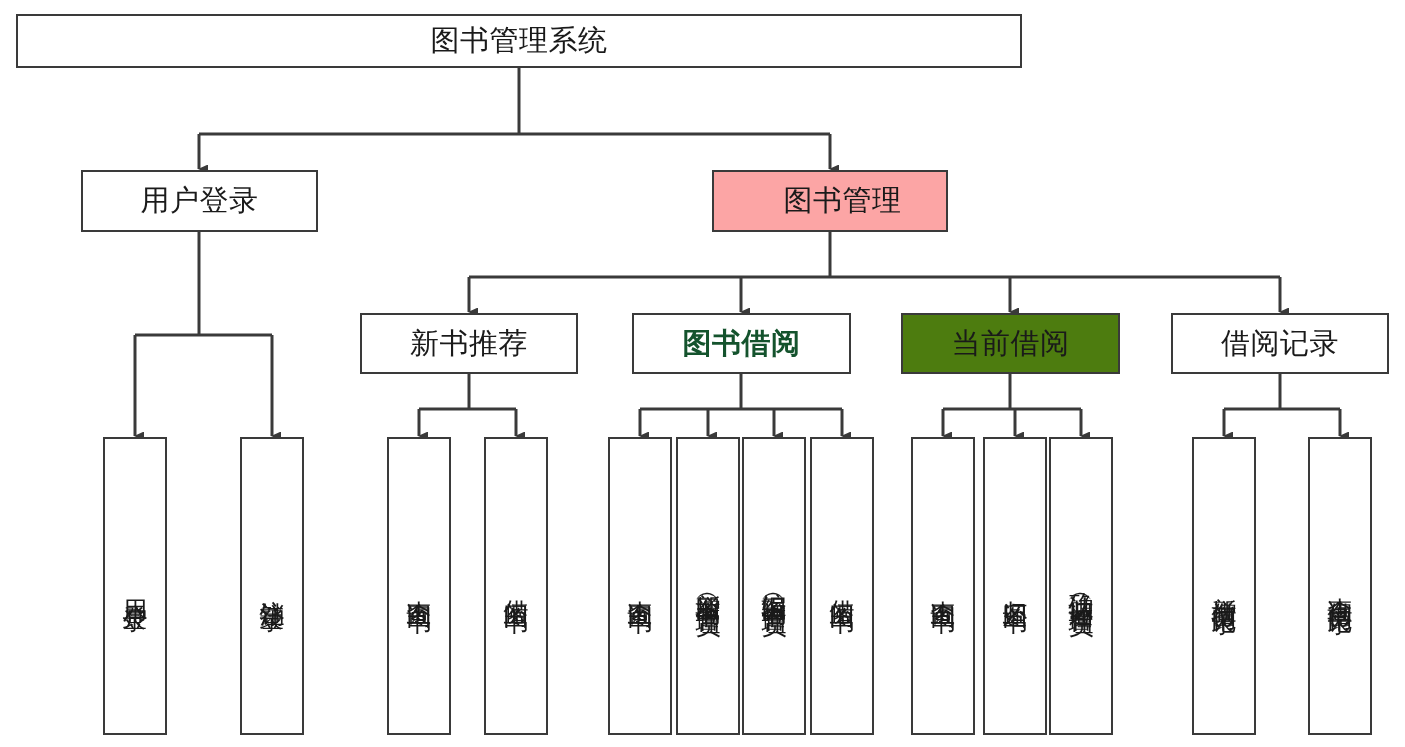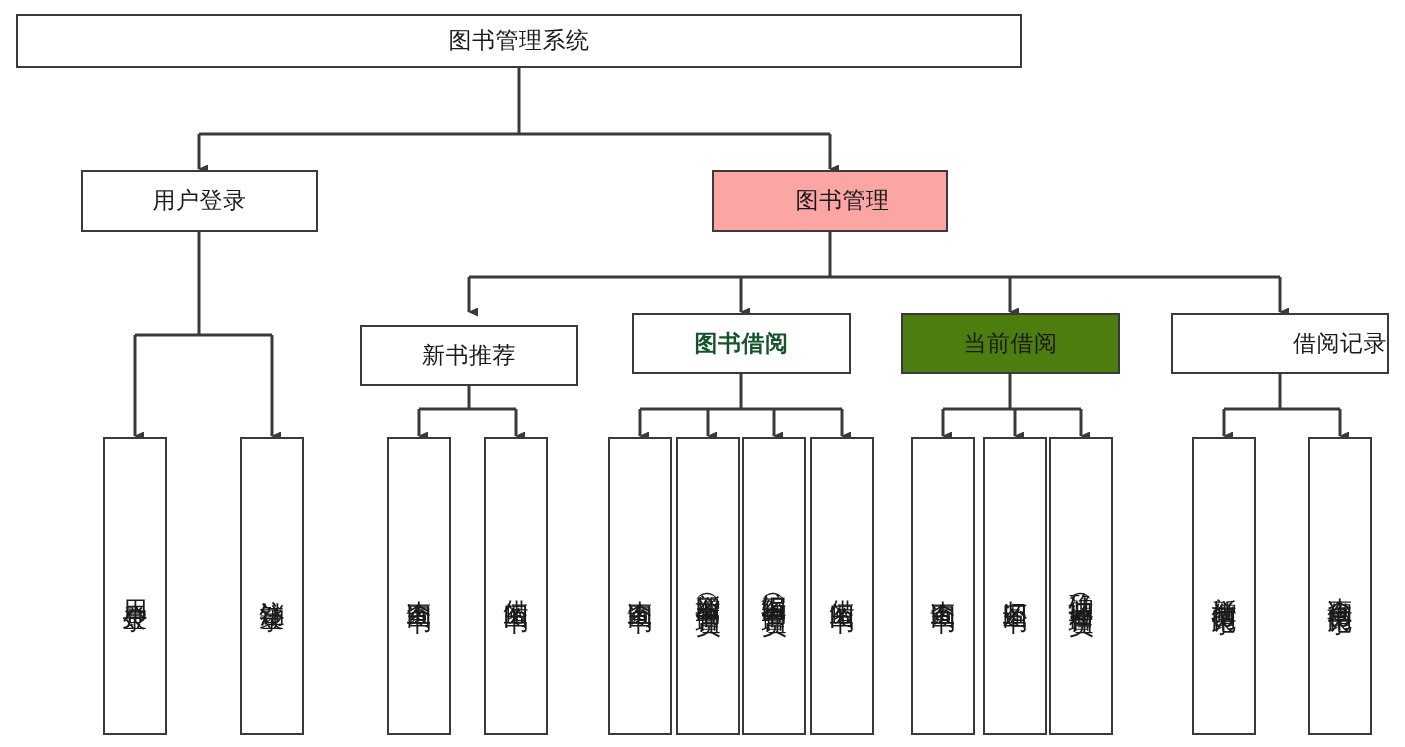--- a/index.html
+++ b/index.html
@@ -37,21 +37,21 @@
     justify-content: center;
     overflow: hidden;
   }
   .node .label {
     color: #1a1a1a;
     text-align: center;
     line-height: 1.02;
     white-space: pre;
   }
   .node.horizontal .label {
-    font-size: 23px;
+    font-size: 29px;
     letter-spacing: 0.5px;
   }
   .node.vertical {
     align-items: center;
     justify-content: center;
   }
   .node.vertical .label {
     writing-mode: vertical-rl;
     text-orientation: upright;
     font-size: 25px;
@@ -119,30 +119,30 @@
   <div id="nodes-layer">
       <div class="node horizontal" style="left: 16px; top: 14px; width: 1006px; height: 54px; border-color: rgb(58, 58, 58); background: rgb(255, 255, 255);">
         <span class="label" style="color: rgb(26, 26, 26);">图书管理系统</span>
       </div>
       <div class="node horizontal" style="left: 81px; top: 170px; width: 237px; height: 62px; border-color: rgb(58, 58, 58); background: rgb(255, 255, 255);">
         <span class="label" style="color: rgb(26, 26, 26);">用户登录</span>
       </div>
       <div class="node horizontal" style="left: 712px; top: 170px; width: 236px; height: 62px; border-color: rgb(58, 58, 58); background: #fca5a5; padding-left: 25px;">
         <span class="label" style="color: rgb(26, 26, 26);">图书管理</span>
       </div>
-      <div class="node horizontal" style="left: 360px; top: 313px; width: 218px; height: 61px; border-color: rgb(58, 58, 58); background: rgb(255, 255, 255); margin-top: 12px;">
+      <div class="node horizontal" style="left: 360px; top: 313px; width: 218px; height: 61px; border-color: rgb(58, 58, 58); background: rgb(255, 255, 255);">
         <span class="label" style="color: rgb(26, 26, 26);">新书推荐</span>
       </div>
       <div class="node horizontal" style="left: 632px; top: 313px; width: 219px; height: 61px; border-color: rgb(58, 58, 58); background: rgb(255, 255, 255);">
         <span class="label" style="color: #14532d; font-weight: bold;">图书借阅</span>
       </div>
       <div class="node horizontal" style="left: 901px; top: 313px; width: 219px; height: 61px; border-color: rgb(58, 58, 58); background: #4d7c0f;">
         <span class="label" style="color: rgb(26, 26, 26);">当前借阅</span>
       </div>
-      <div class="node horizontal" style="left: 1171px; top: 313px; width: 218px; height: 61px; border-color: rgb(58, 58, 58); background: rgb(255, 255, 255); justify-content: flex-end;">
+      <div class="node horizontal" style="left: 1171px; top: 313px; width: 218px; height: 61px; border-color: rgb(58, 58, 58); background: rgb(255, 255, 255);">
         <span class="label" style="color: rgb(26, 26, 26);">借阅记录</span>
       </div>
       <div class="node vertical" style="left: 103px; top: 437px; width: 64px; height: 298px; border-color: rgb(58, 58, 58); background: rgb(255, 255, 255);">
         <span class="label" style="color: rgb(26, 26, 26);">用户登录</span>
       </div>
       <div class="node vertical" style="left: 240px; top: 437px; width: 64px; height: 298px; border-color: rgb(58, 58, 58); background: rgb(255, 255, 255);">
         <span class="label" style="color: rgb(26, 26, 26);">注销登录</span>
       </div>
       <div class="node vertical" style="left: 387px; top: 437px; width: 64px; height: 298px; border-color: rgb(58, 58, 58); background: rgb(255, 255, 255);">
         <span class="label" style="color: rgb(26, 26, 26);">查询图书</span>

